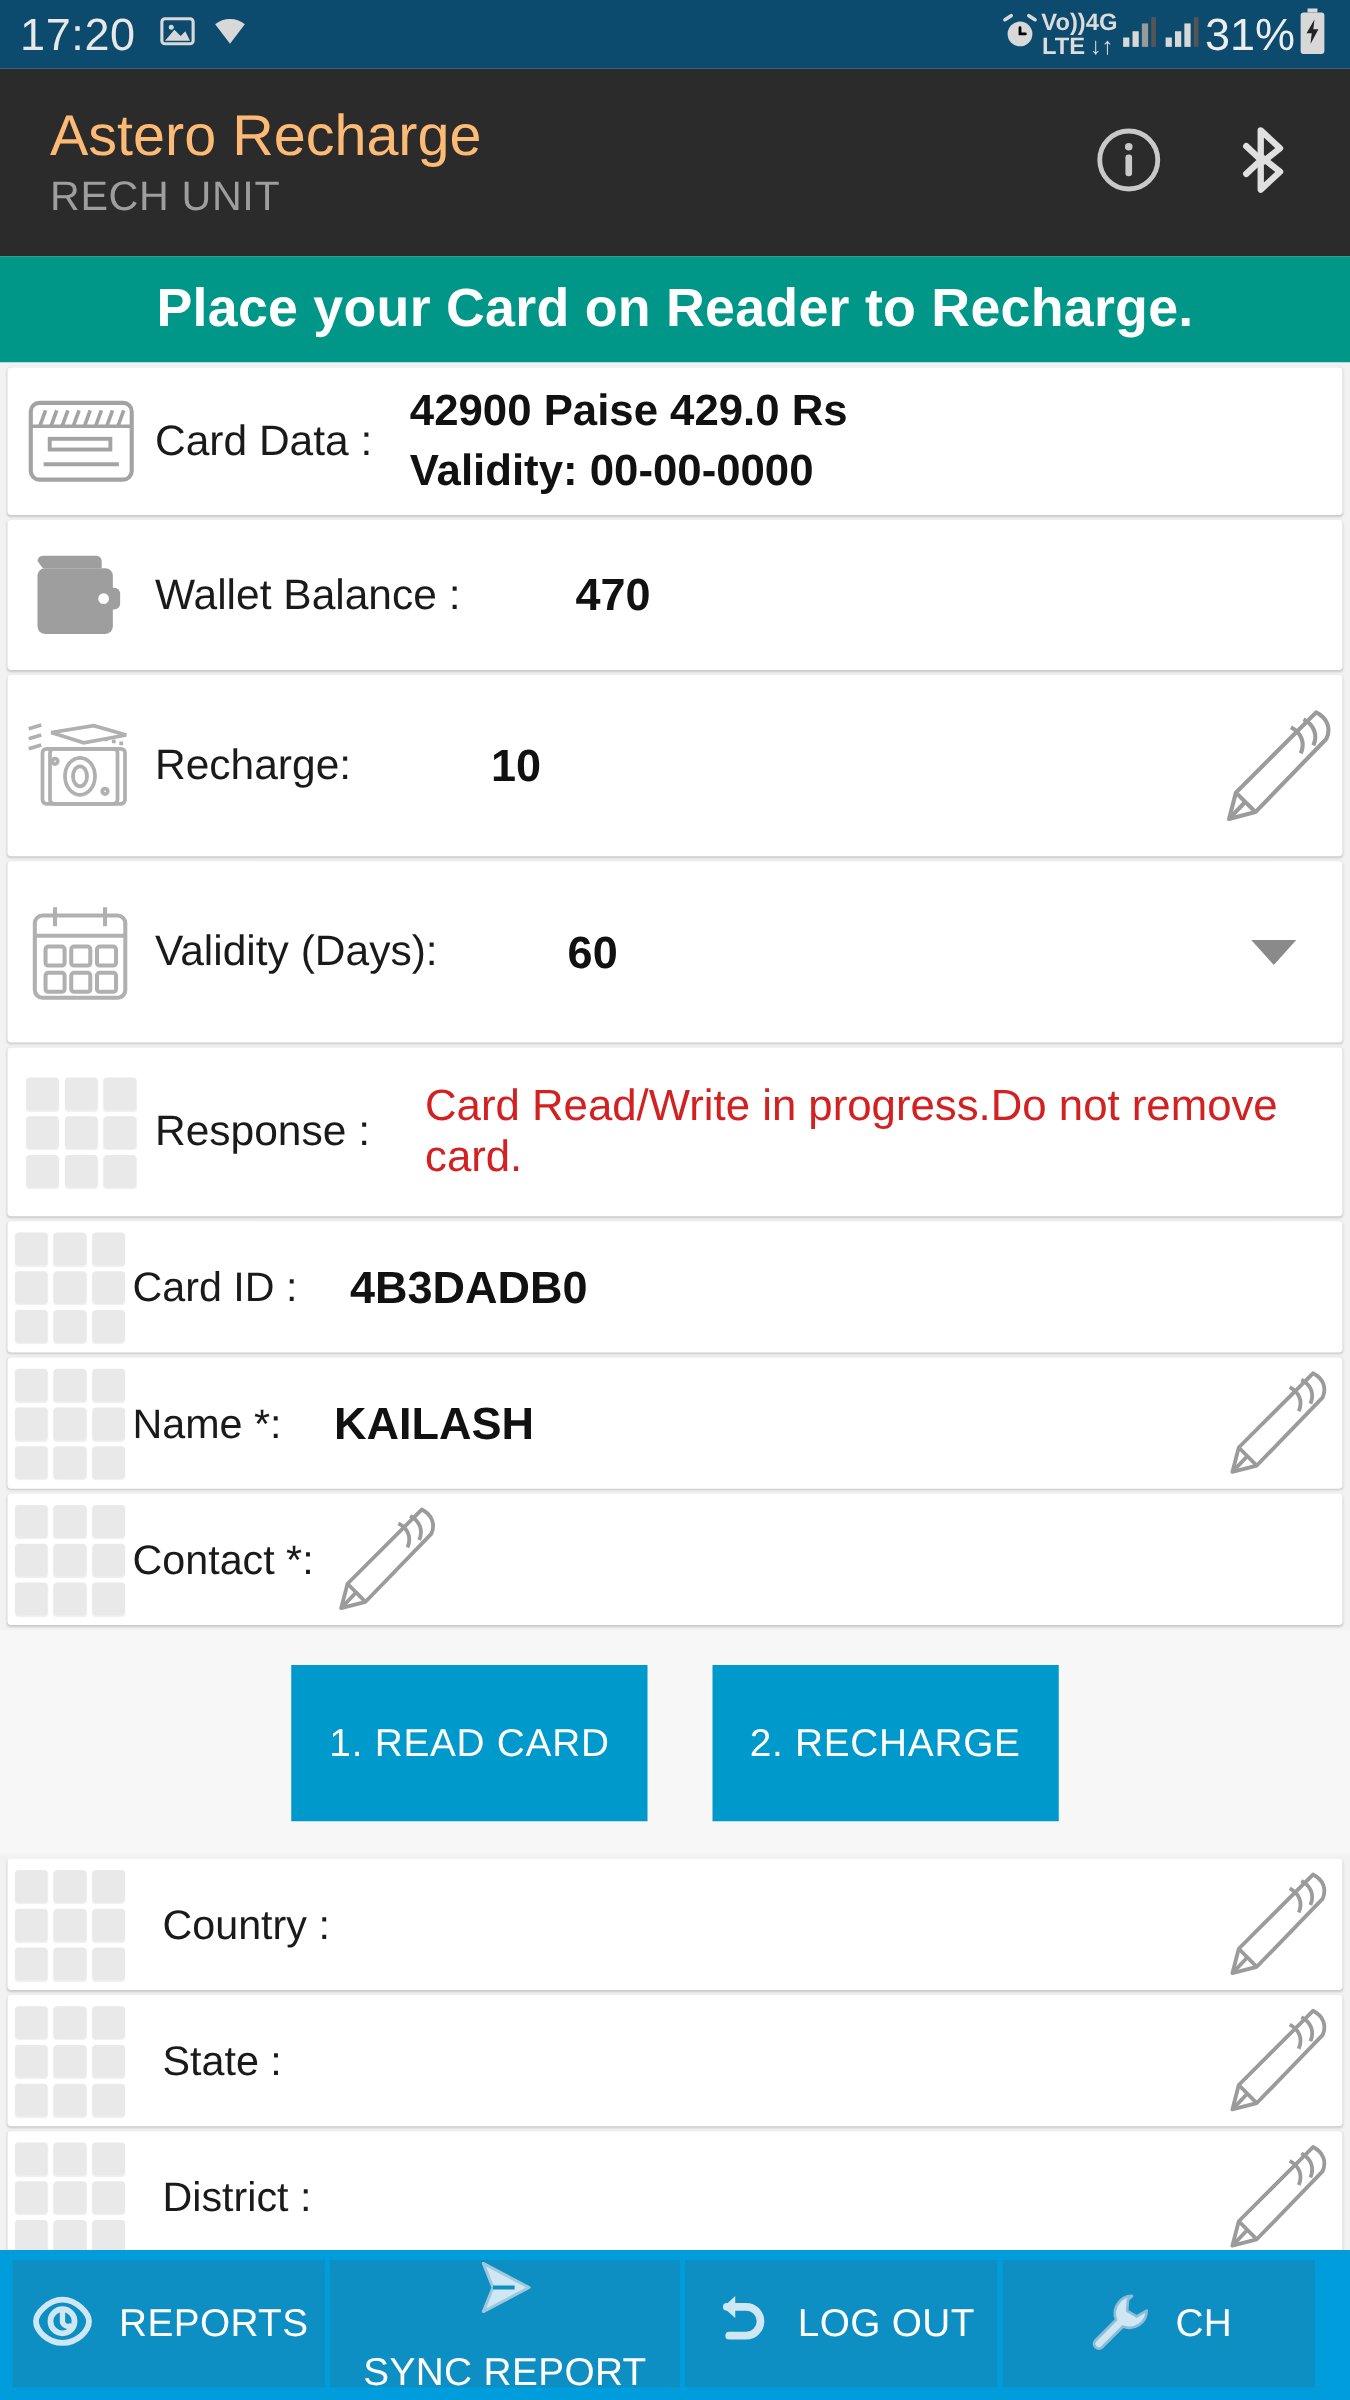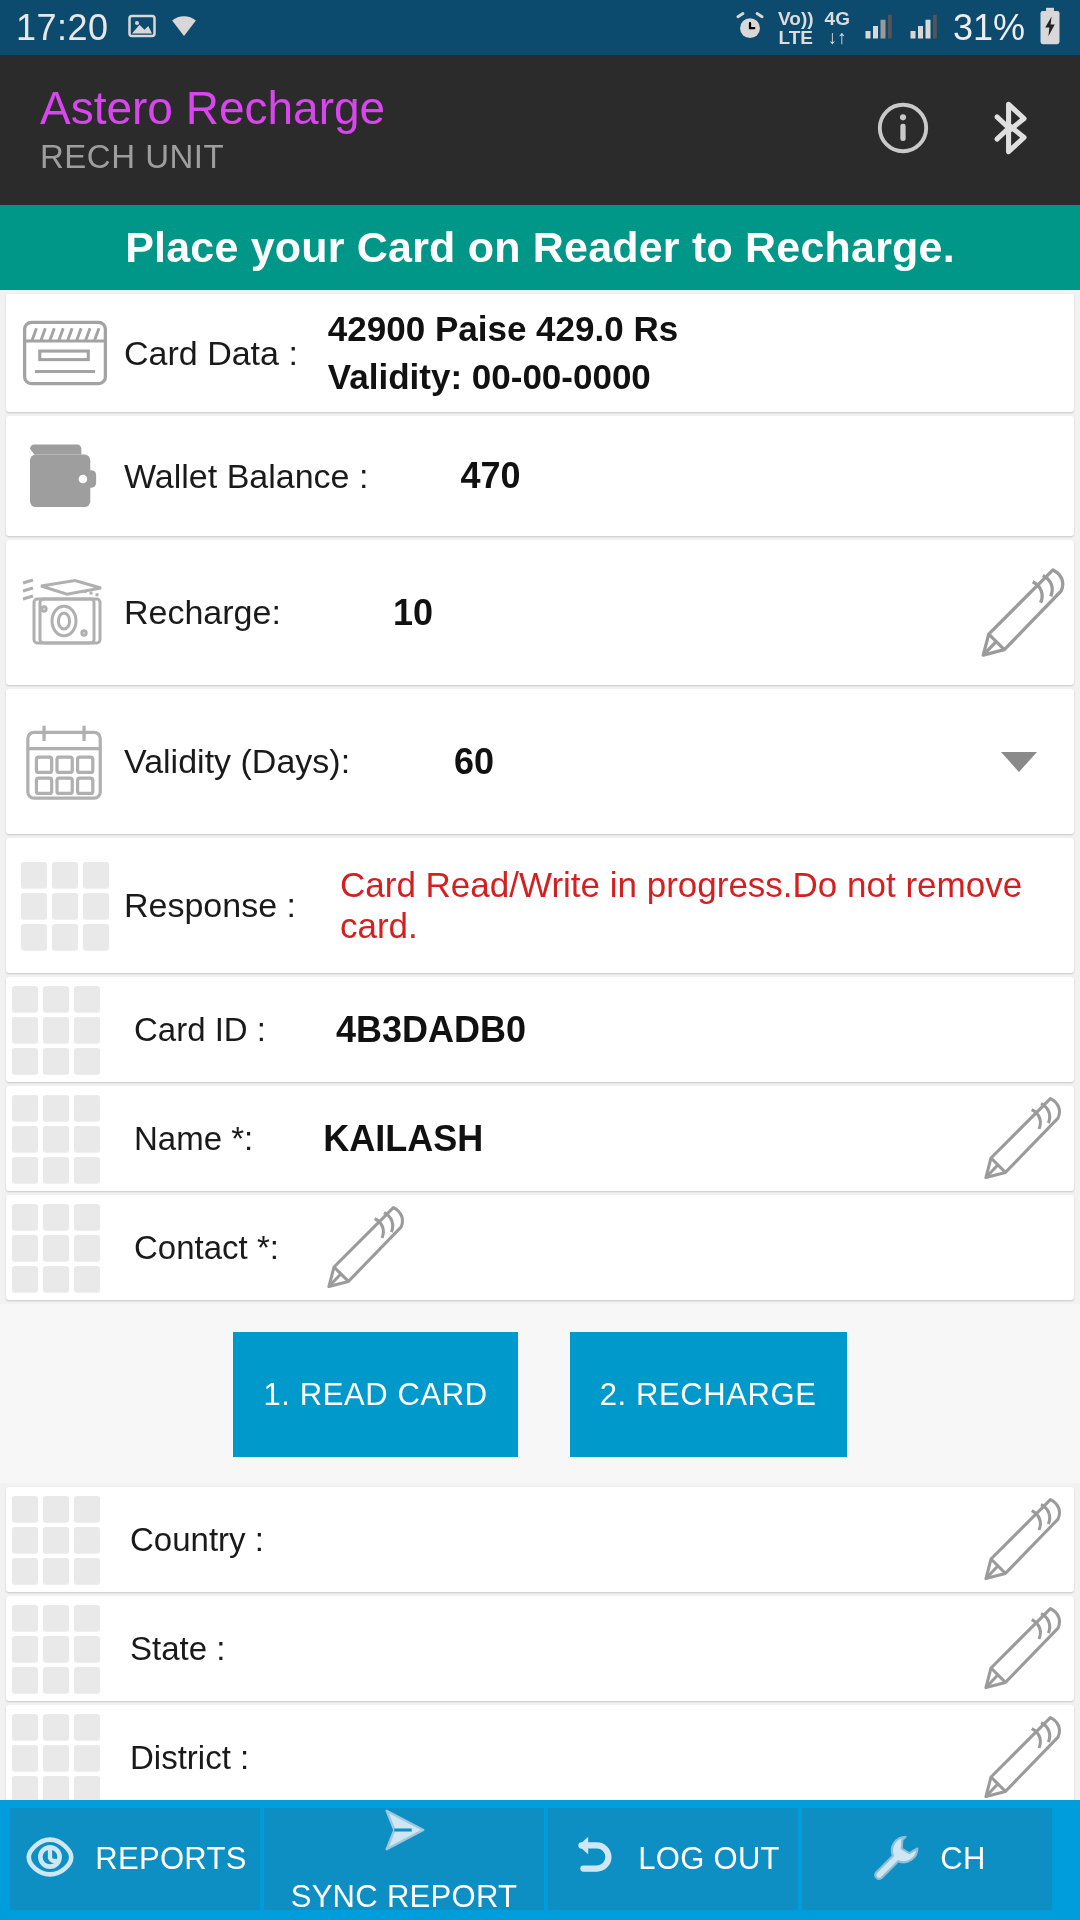--- a/index.html
+++ b/index.html
@@ -12,33 +12,33 @@
   .phone { position: relative; width: 1080px; height: 1920px; background: #f5f5f5; }
 
   
   .statusbar {
     height: 55px; background: #0c4a6e; display: flex; align-items: center;
     padding: 0 16px; color: #e8e8e8;
   }
   .sb-time { font-size: 36px; font-weight: 400; letter-spacing: 0.5px; }
   .sb-left-icons { display: flex; align-items: center; gap: 12px; margin-left: 18px; }
   .sb-spacer { flex: 1; }
-  .sb-right { display: flex; align-items: center; gap: 11px; }
+  .sb-right { display: flex; align-items: center; }
   .sb-stack { display: flex; flex-direction: column; align-items: center; line-height: 1.0; }
   .sb-stack .t { font-size: 19px; font-weight: 700; color: #dcdcdc; }
   .sb-stack .b { font-size: 19px; font-weight: 700; color: #dcdcdc; }
   .sb-battery-text { font-size: 36px; font-weight: 400; color: #ededed; margin-left: 2px; }
 
   
   .appbar {
     height: 150px; background: #2b2b2b; display: flex; align-items: center;
     padding: 0 40px 0 40px;
   }
   .appbar-titles { display: flex; flex-direction: column; justify-content: center; flex: 1; }
-  .app-title { color: #d946ef; font-size: 46px; font-weight: 400; line-height: 1.08; }
+  .app-title { color: #fdba74; font-size: 46px; font-weight: 400; line-height: 1.08; }
   .app-subtitle { color: #9e9e9e; font-size: 33px; font-weight: 400; letter-spacing: 0.5px; margin-top: 4px; }
   .appbar-actions { display: flex; align-items: center; gap: 50px; }
 
   
   .banner {
     background: #009688; height: 85px; display: flex; align-items: center;
     justify-content: center;
   }
   .banner-text { color: #ffffff; font-size: 43px; font-weight: 700; letter-spacing: 0.2px; }
 
@@ -74,21 +74,21 @@
 
   .row-recharge { height: 145px; }
   .row-recharge .card-value-wrap { padding-left: 112px; }
 
   .row-validity { height: 145px; }
   .row-validity .card-value-wrap { padding-left: 104px; }
 
   .row-response { height: 135px; }
   .row-response .card-value-wrap { padding-left: 44px; }
 
-  .row-small { height: 105px; gap: 28px; }
+  .row-small { height: 105px; }
   .row-small .card-label { font-size: 33px; }
   .row-small .card-value-wrap { padding-left: 42px; }
   .row-small .card-icon { width: 100px; min-width: 100px; }
 
   .row-blank { height: 105px; gap: 24px; }
   .row-blank .card-icon { width: 100px; min-width: 100px; }
   .row-blank .card-label { font-size: 33px; }
 
   .chev {
     width: 0; height: 0; border-left: 18px solid transparent;

